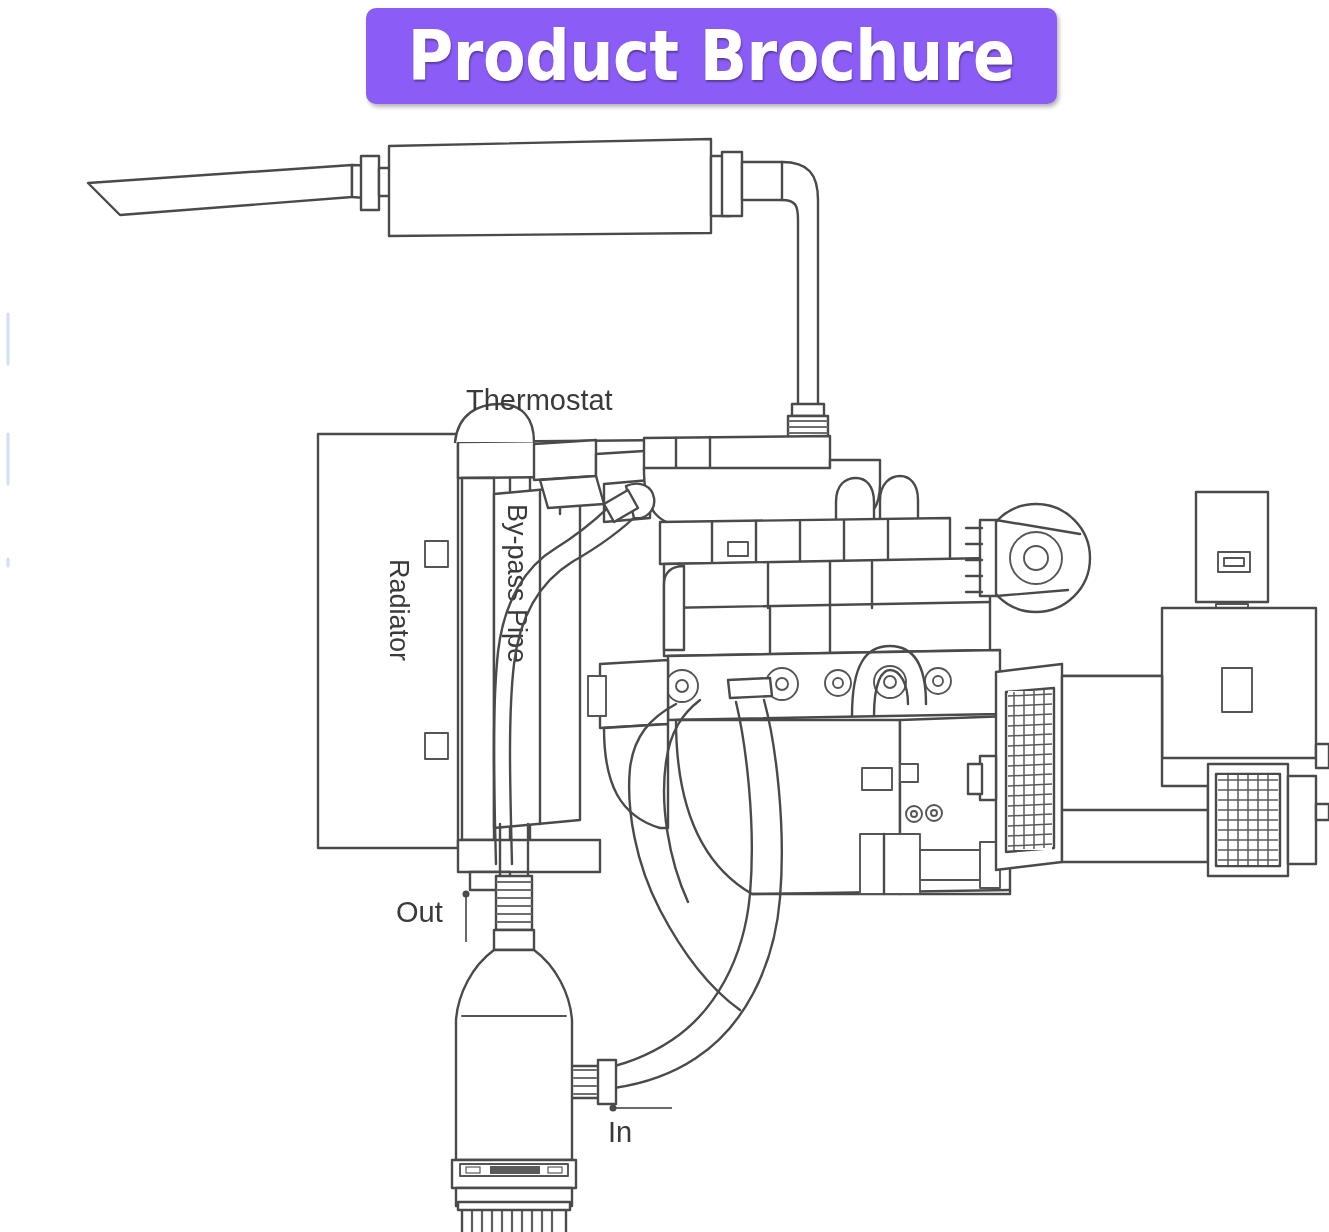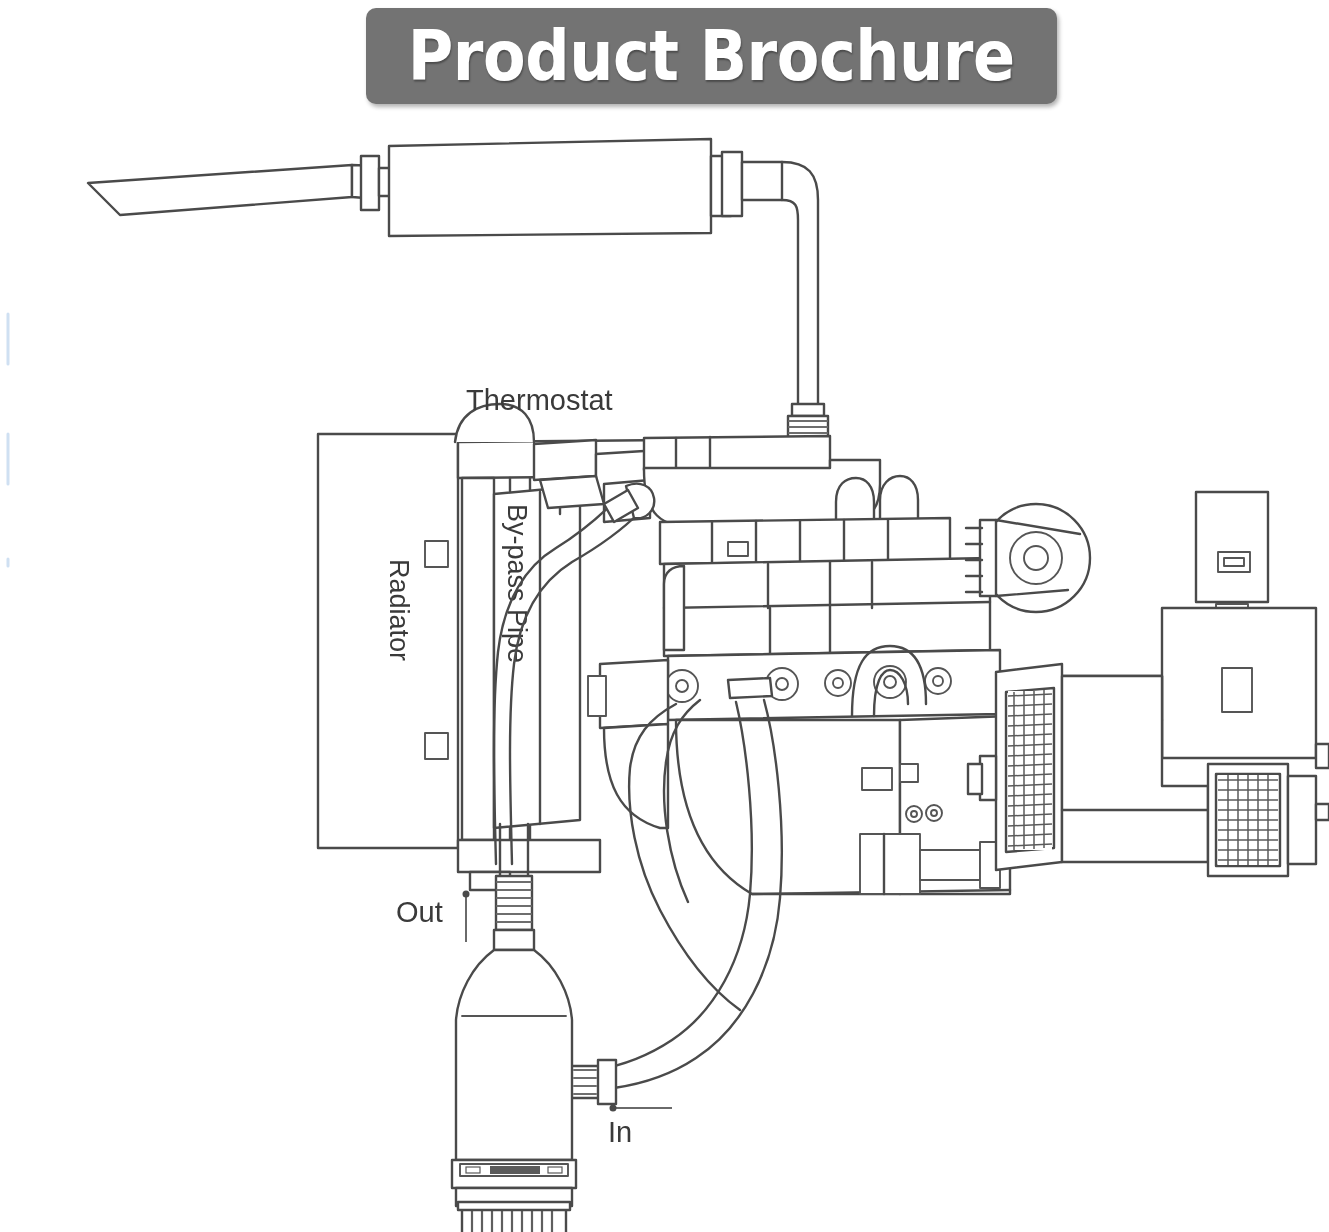--- a/index.html
+++ b/index.html
@@ -24,21 +24,21 @@
     background: #ffffff;
   }
 
   
   #title-banner {
     position: absolute;
     left: 366px;
     top: 8px;
     width: 691px;
     height: 96px;
-    background: #737373;
+    background: #8b5cf6;
     border-radius: 10px;
     display: flex;
     align-items: center;
     justify-content: center;
     box-shadow: 2px 3px 4px rgba(0,0,0,0.30);
   }
   #title-text {
     color: #ffffff;
     font-family: "DejaVu Sans", sans-serif;
     font-weight: bold;

